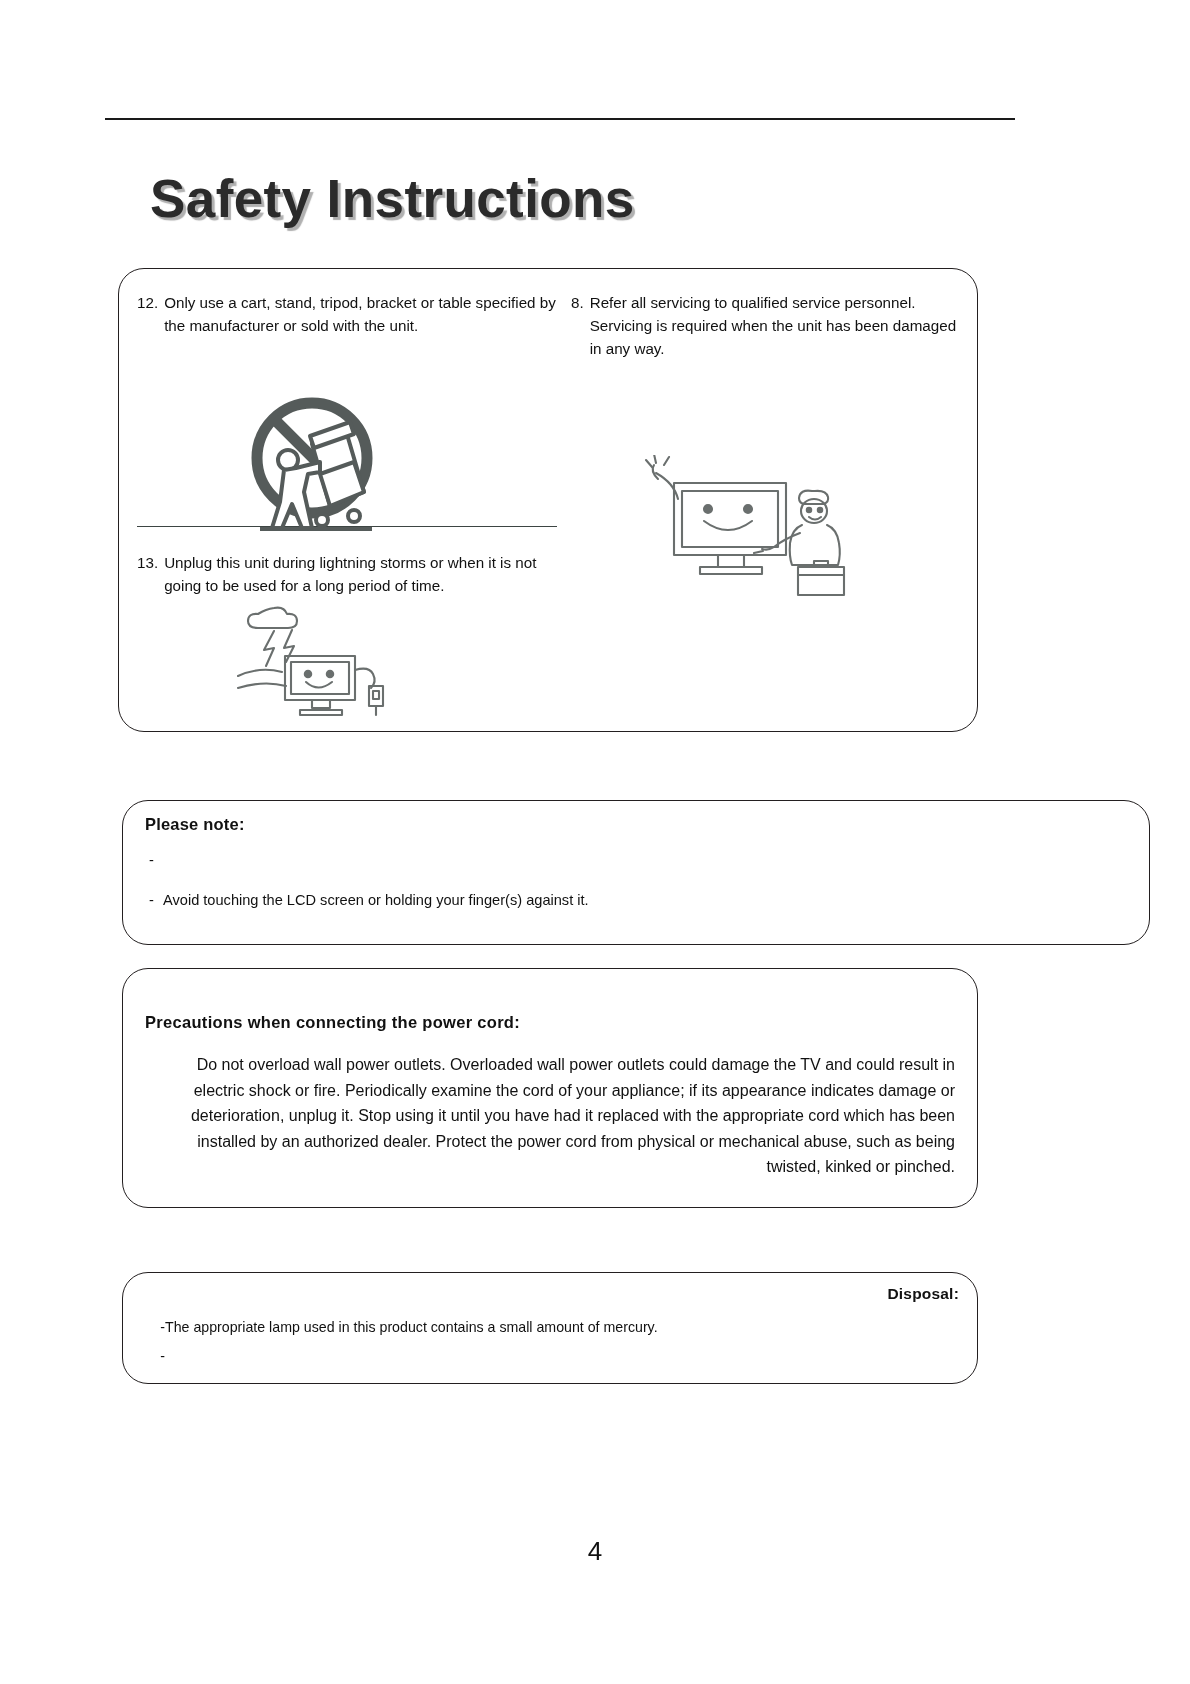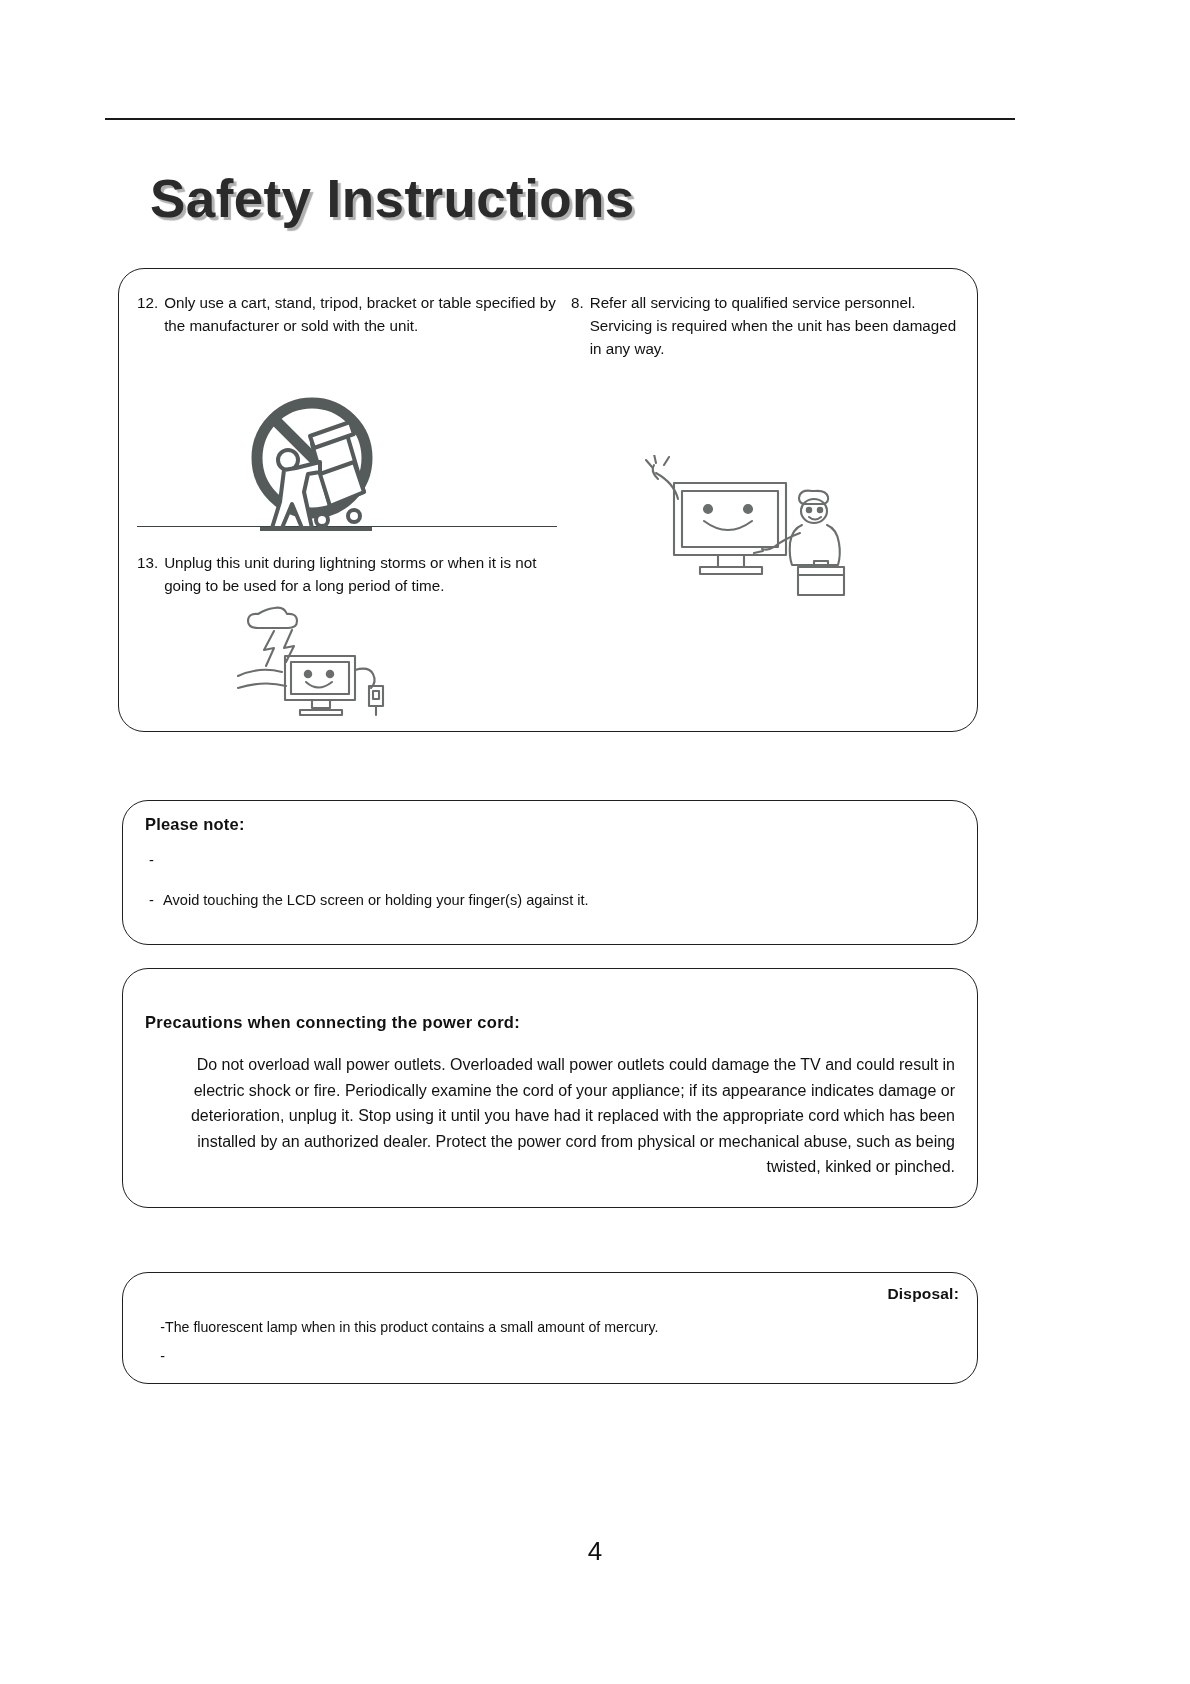--- a/index.html
+++ b/index.html
@@ -47,21 +47,21 @@
 
   
   .box {
     position: absolute;
     border: 1.6px solid #231f20;
     border-radius: 26px;
     background: #ffffff;
     box-sizing: border-box;
   }
   #box-instructions { left: 118px; top: 268px;  width: 860px; height: 464px; }
-  #box-note         { left: 122px; top: 800px;  width: 856px; height: 145px; }
+  #box-note         { left: 122px; top: 800px;  width: 1028px; height: 145px; }
   #box-precautions  { left: 122px; top: 968px;  width: 856px; height: 240px; }
   #box-disposal     { left: 122px; top: 1272px; width: 856px; height: 112px; text-align: right; }
 
   
   .col-left {
     position: absolute;
     left: 18px;
     top: 22px;
     width: 430px;
   }
@@ -307,21 +307,21 @@
       <div class="sect-head">Precautions  when connecting the power cord:</div>
       <div class="body">Do not overload wall power outlets. Overloaded wall power outlets could damage the TV and could result in electric shock or fire. Periodically examine the cord of your appliance; if its appearance indicates damage or deterioration, unplug it. Stop using it until you have had it replaced with the appropriate cord which has been installed by an authorized dealer. Protect the power cord from physical or mechanical abuse, such as being twisted, kinked or pinched.</div>
     </div>
   </div>
 
   <div class="box" id="box-disposal">
     <div class="inner">
       <div class="sect-head">Disposal:</div>
       <div class="bullet-line">
         <span class="dash">-</span>
-        <span>The fluorescent lamp when in this product contains a small amount of mercury.</span>
+        <span>The appropriate lamp used in this product contains a small amount of mercury.</span>
       </div>
       <div class="bullet-line">
         <span class="dash">-</span>
       </div>
     </div>
   </div>
 
   <div class="page-number">4</div>
 
 </div>

